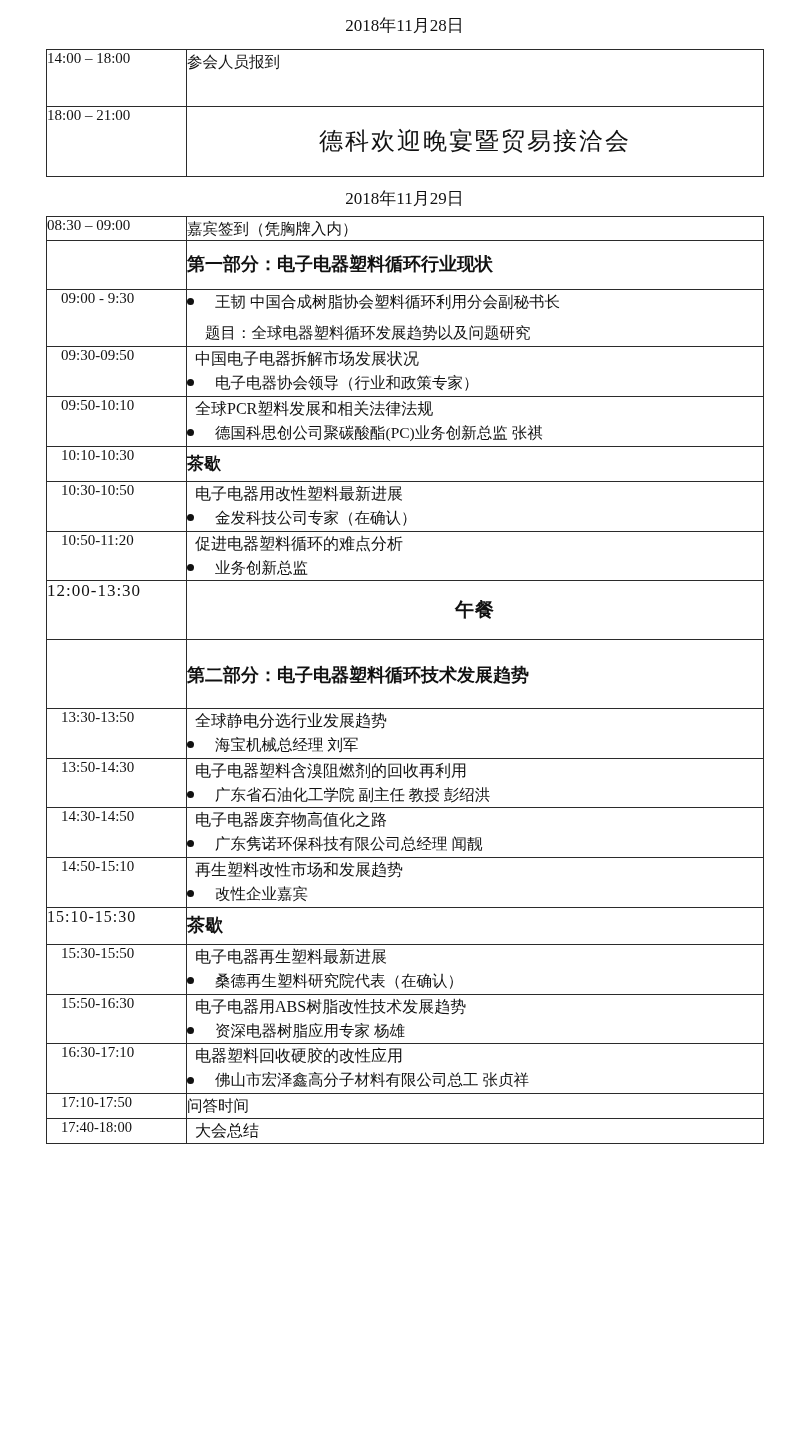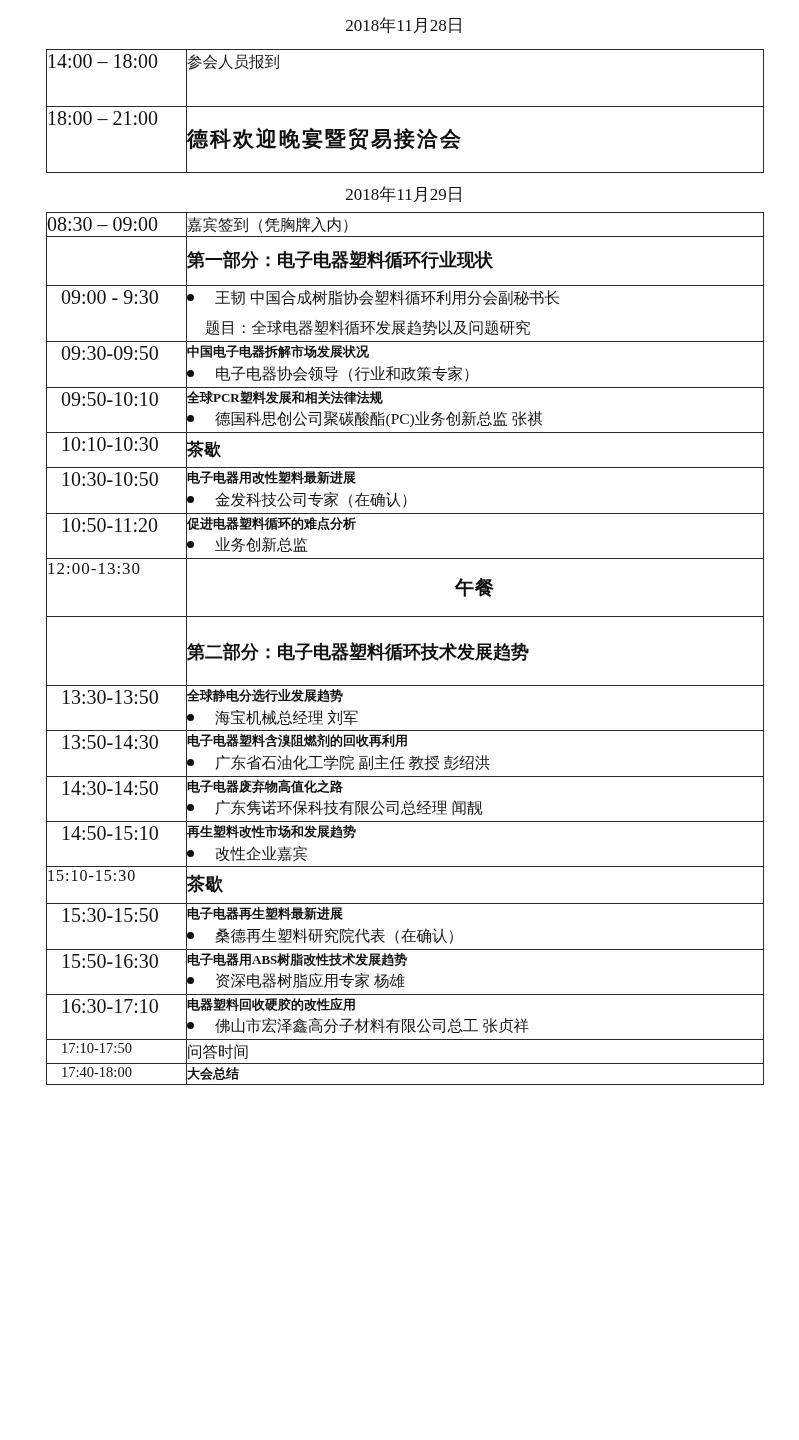--- a/index.html
+++ b/index.html
@@ -28,38 +28,39 @@
   }
   table.agenda td {
     border: 1px solid #2b2b2b;
     vertical-align: top;
     padding: 0;
   }
   .col-time { width: 140px; }
   .col-body { width: 577px; }
 
   .time {
-    font-size: 20px;
+    font-size: 15px;
     padding: 6px 4px 6px 8px;
     white-space: nowrap;
     letter-spacing: 0px;
   }
   .time.small { font-size: 14.5px; }
   .time.big { font-size: 17px; letter-spacing: 1px; }
   .time.indent { padding-left: 14px; }
 
   .body {
     padding: 6px 8px 6px 12px;
     font-size: 15.5px;
     line-height: 1.55;
   }
   .title-line {
-    font-weight: bold;
-    font-size: 13px;
+    font-weight: normal;
+    font-size: 16px;
     line-height: 1.5;
+    margin-left: 8px;
   }
   .plain-line {
     font-size: 15.5px;
     line-height: 1.5;
   }
   .bullet-line {
     font-size: 15.5px;
     line-height: 1.6;
     padding-left: 18px;
     position: relative;
@@ -98,22 +99,23 @@
     padding: 14px 0 14px 0;
     letter-spacing: 1px;
   }
   .center-mid {
     text-align: left;
     font-weight: bold;
     font-size: 17px;
     padding: 4px 0 4px 0;
   }
   .welcome {
-    font-weight: bold;
-    font-size: 21px;
+    text-align: center;
+    font-weight: normal;
+    font-size: 24px;
     letter-spacing: 2px;
     padding: 16px 0 16px 0;
   }
   .tall-1 { height: 56px; }
 </style>
 </head>
 <body>
 
 <div class="sheet">
 

